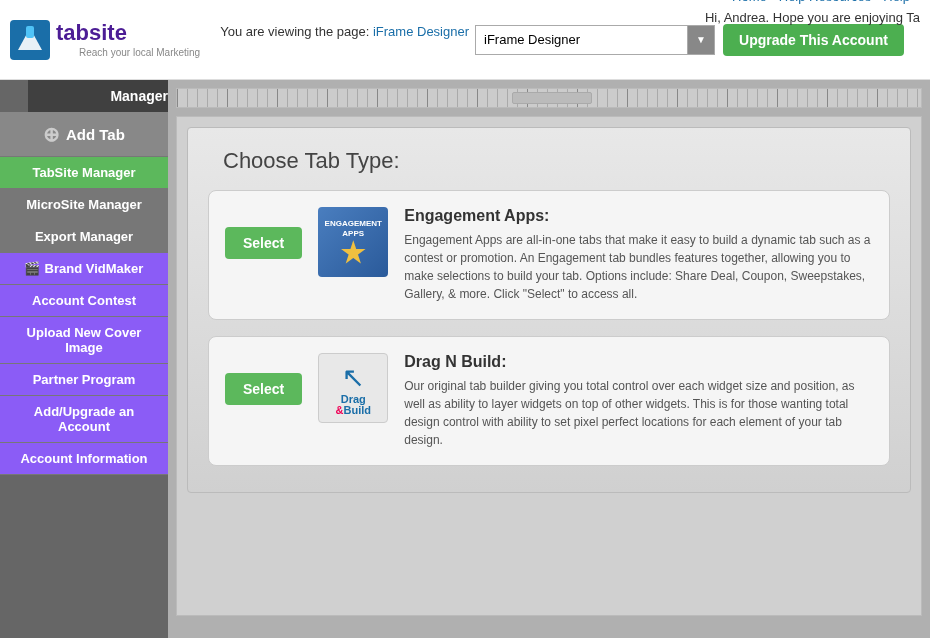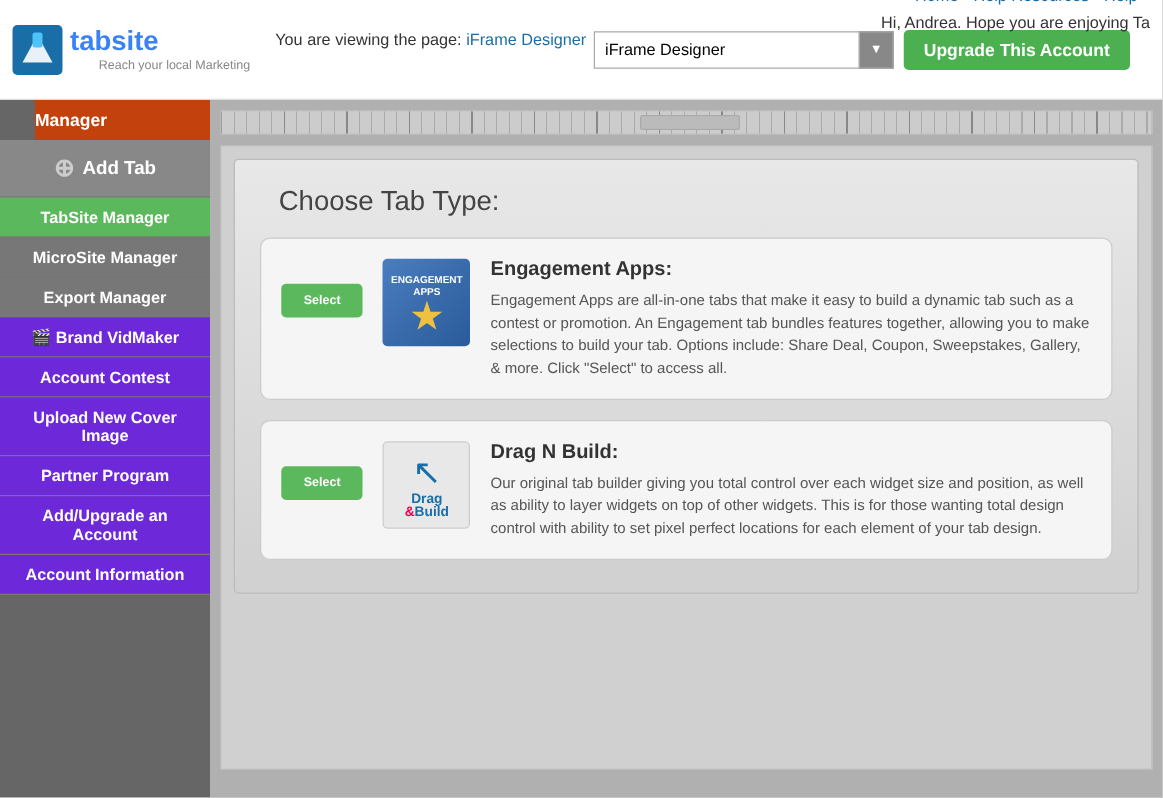--- a/index.html
+++ b/index.html
@@ -24,21 +24,21 @@
       width: 40px;
       height: 40px;
       background: #1a6ea8;
       border-radius: 4px;
       display: flex;
       align-items: center;
       justify-content: center;
       margin-right: 6px;
     }
     #logo-text { line-height: 1.2; }
-    #logo-text .brand { font-size: 22px; font-weight: bold; color: #3b82f6; }
+    #logo-text .brand { font-size: 22px; font-weight: bold; color: #4c1d95; }
     #logo-text .tagline { font-size: 10px; color: #888; margin-left: 23px; }
 
     #header-middle {
       flex: 1;
       display: flex;
       flex-direction: row;
       gap: 6px;
     }
     #viewing-text { font-size: 13px; color: #333; }
     #viewing-text a { color: #1a6ea8; text-decoration: none; }
@@ -108,23 +108,23 @@
     }
 
     
     #sidebar {
       width: 168px;
       background: #666;
       flex-shrink: 0;
       padding-top: 0;
     }
     .sidebar-header {
-      background: #c2410c;
-      color: #fff;
-      text-align: left;
+      background: #404040;
+      color: #fff;
+      text-align: right;
       padding: 8px 0;
       font-size: 14px;
       font-weight: bold;
       margin-left: 28px;
     }
     .sidebar-btn {
       display: block;
       width: 100%;
       text-align: center;
       padding: 8px 16px;
@@ -153,21 +153,21 @@
     }
     #microsite-manager-btn {
       background: #777;
       color: #fff;
     }
     #export-manager-btn {
       background: #777;
       color: #fff;
     }
     .sidebar-item-btn {
-      background: #6d28d9;
+      background: #8b5cf6;
       color: #fff;
     }
 
     
     #main {
       flex: 1;
       background: #b0b0b0;
       overflow-y: auto;
       padding: 8px;
     }
@@ -223,21 +223,21 @@
       margin-bottom: 16px;
       display: flex;
       align-items: flex-start;
       gap: 16px;
     }
     .tab-type-card .select-btn {
       background: #5cb85c;
       color: #fff;
       border: none;
       padding: 8px 18px;
-      font-size: 10px;
+      font-size: 14px;
       font-weight: bold;
       border-radius: 4px;
       cursor: pointer;
       flex-shrink: 0;
       margin-top: 20px;
     }
     .tab-type-card .card-image {
       width: 70px;
       height: 70px;
       flex-shrink: 0;

